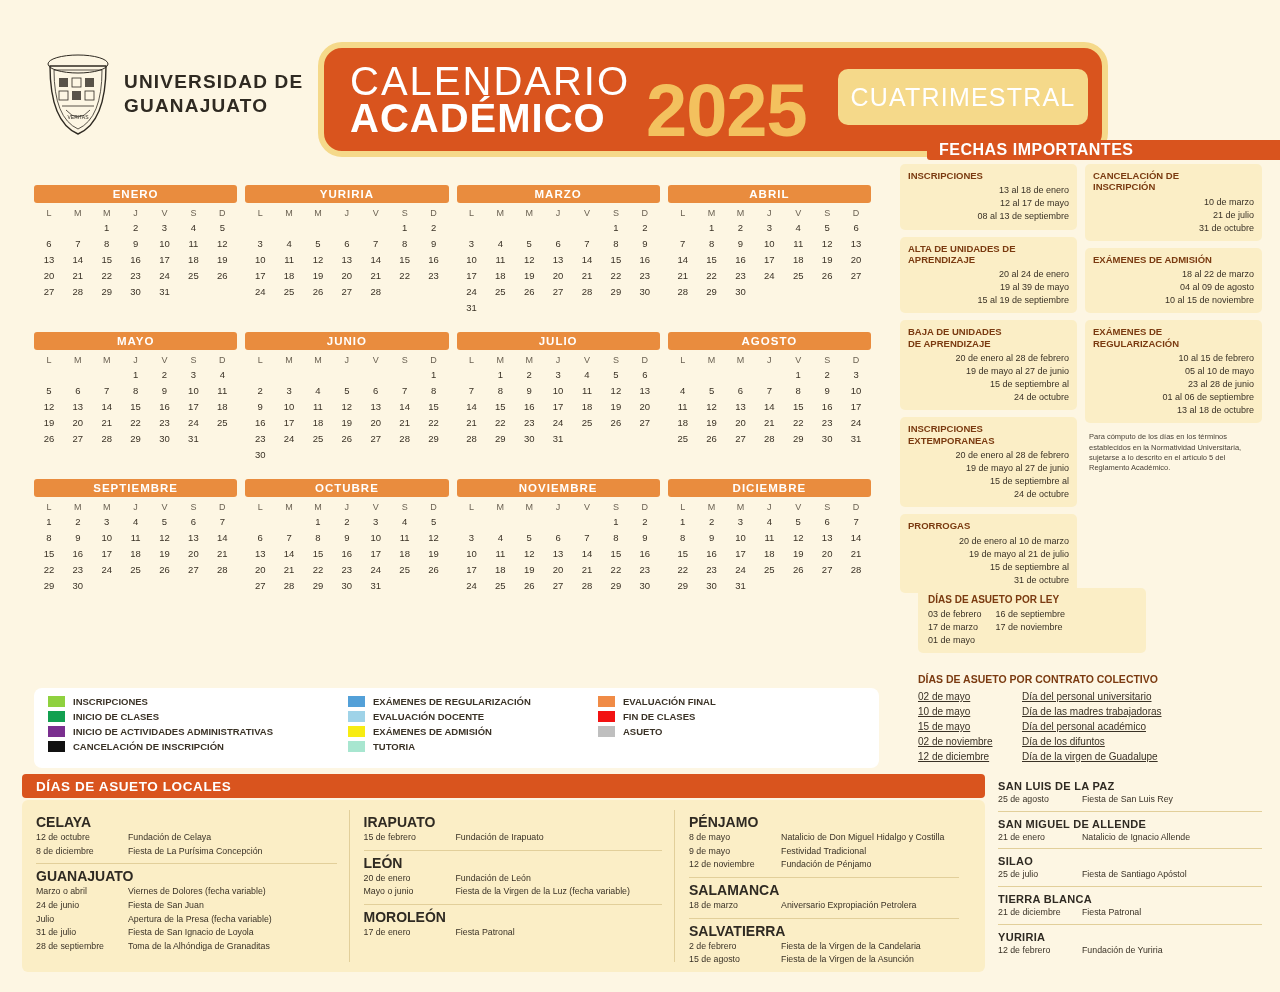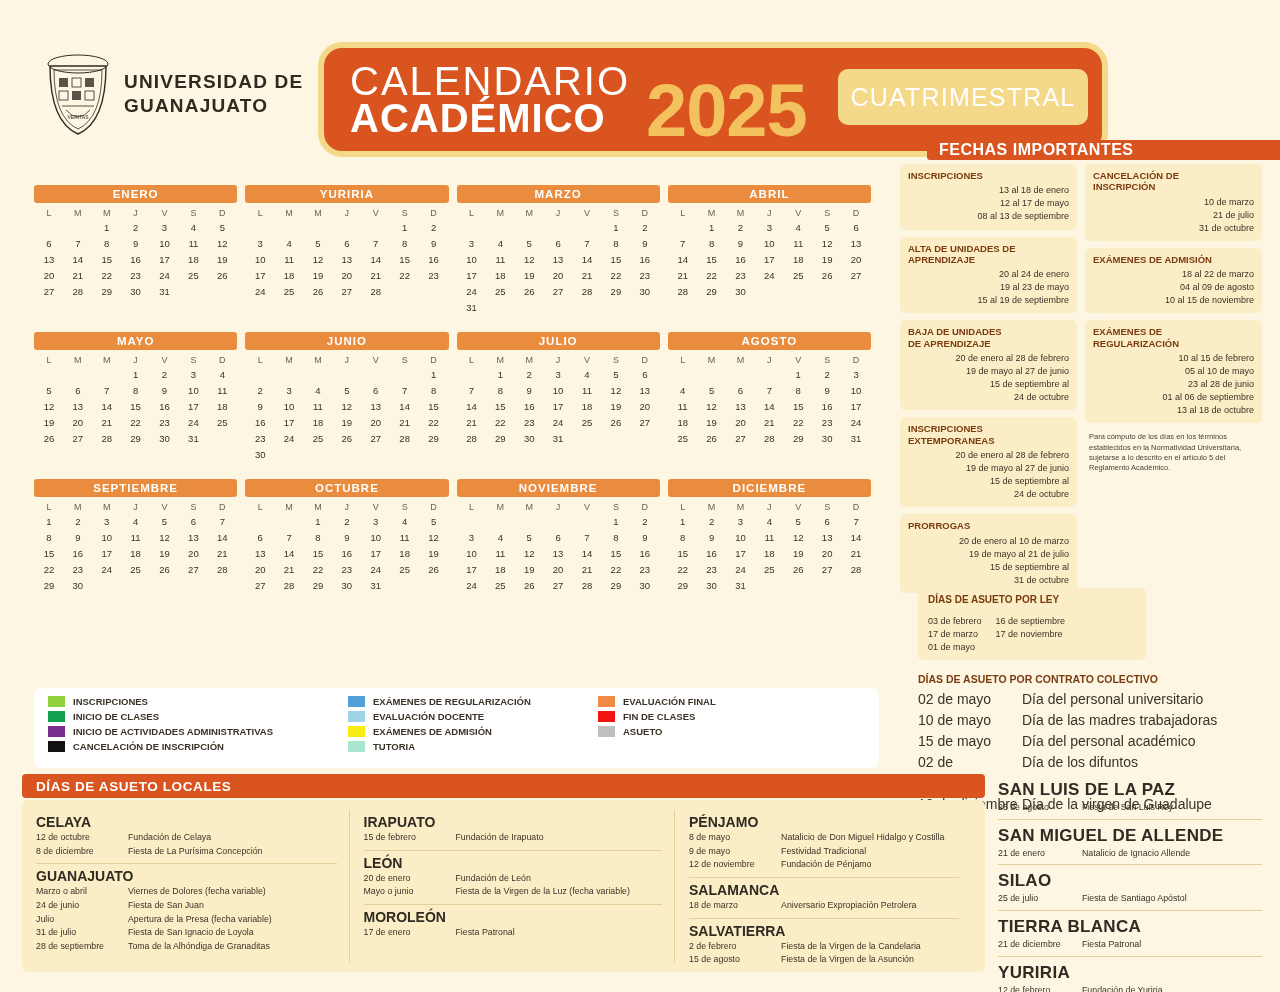--- a/index.html
+++ b/index.html
@@ -91,27 +91,27 @@
   .fi-col { width:177px; display:flex; flex-direction:column; gap:7px; }
   .fi-box { background:#fbeec6; border-radius:5px; padding:6px 8px; }
   .fi-h { font-size:9.5px; font-weight:bold; color:#7a3a10; line-height:1.2; margin-bottom:3px; }
   .fi-l { font-size:9px; line-height:1.45; color:#3a3226;text-align:right; }
   .fi-note { font-size:7.5px; line-height:1.35; color:#4a4338; padding:2px 4px; }
 
   .asueto-ley {
     position:absolute; left:918px; top:588px; width:228px;
     background:#fbeec6; border-radius:5px; padding:6px 10px;
   }
-  .asueto-ley .h { font-size:10px; font-weight:bold; color:#7a3a10; margin-bottom:10px; }
+  .asueto-ley .h { font-size:10px; font-weight:bold; color:#7a3a10; margin-bottom:3px; }
   .two-col { display:flex; gap:14px; }
   .two-col div { font-size:9px; line-height:1.45; }
 
   .asueto-cc { position:absolute; left:918px; top:673px; width:344px; }
   .asueto-cc .h { font-size:10.5px; font-weight:bold; color:#7a3a10; margin-bottom:4px; }
-  .cc-row { display:flex; font-size:14px; line-height:1.5; }
+  .cc-row { display:flex; font-size:10px; line-height:1.5;text-decoration:underline; }
   .cc-row .d { width:104px; }
 
   
   .dal-title {
     position:absolute; left:22px; top:774px; width:963px; height:24px;
     background:#d9541e; color:#fff; font-size:13.5px; font-weight:bold;
     letter-spacing:.6px; display:flex; align-items:center; padding-left:14px;
     border-radius:4px;
   }
   .dal-box {
@@ -125,21 +125,21 @@
   .dal-col.c { width:300px; padding-left:14px; }
   .city { font-size:14px; font-weight:bold; color:#2f2a22; margin:4px 0 1px; }
   .ev { display:flex; font-size:8.8px; line-height:1.55; }
   .ev .dt { width:92px; flex:none; }
   .ev .nm { flex:1; }
   .hr { height:1px; background:#e2cf9a; margin:5px 0 2px; }
 
   .right-col {
     position:absolute; left:998px; top:774px; width:264px;
   }
-  .right-col .city { font-size:17px; font-weight:bold; color:#2f2a22; margin:6px 0 1px; letter-spacing:.3px; }
+  .right-col .city { font-size:11px; font-weight:bold; color:#2f2a22; margin:6px 0 1px; letter-spacing:.3px; }
   .right-col .ev .dt { width:84px; }
   .rc-hr { height:1px; background:#e2cf9a; margin:4px 0 1px; }
 </style>
 </head>
 <body>
 
 <div class="header">
   <div class="logo-wrap">
     <svg class="crest" viewBox="0 0 72 84">
       <ellipse cx="36" cy="12" rx="30" ry="9" fill="none" stroke="#2f2a22" stroke-width="1"></ellipse>
@@ -1012,21 +1012,21 @@
   <div class="fi-col">
       <div class="fi-box">
         <div class="fi-h">INSCRIPCIONES</div>
         <div class="fi-l">13 al 18 de enero</div>
         <div class="fi-l">12 al 17 de mayo</div>
         <div class="fi-l">08 al 13 de septiembre</div>
       </div>
       <div class="fi-box">
         <div class="fi-h">ALTA DE UNIDADES DE<br>APRENDIZAJE</div>
         <div class="fi-l">20 al 24 de enero</div>
-        <div class="fi-l">19 al 23 de mayo</div>
+        <div class="fi-l">19 al 39 de mayo</div>
         <div class="fi-l">15 al 19 de septiembre</div>
       </div>
       <div class="fi-box">
         <div class="fi-h">BAJA DE UNIDADES<br>DE APRENDIZAJE</div>
         <div class="fi-l">20 de enero al 28 de febrero</div>
         <div class="fi-l">19 de mayo al 27 de junio</div>
         <div class="fi-l">15 de septiembre al</div>
         <div class="fi-l">24 de octubre</div>
       </div>
       <div class="fi-box">

